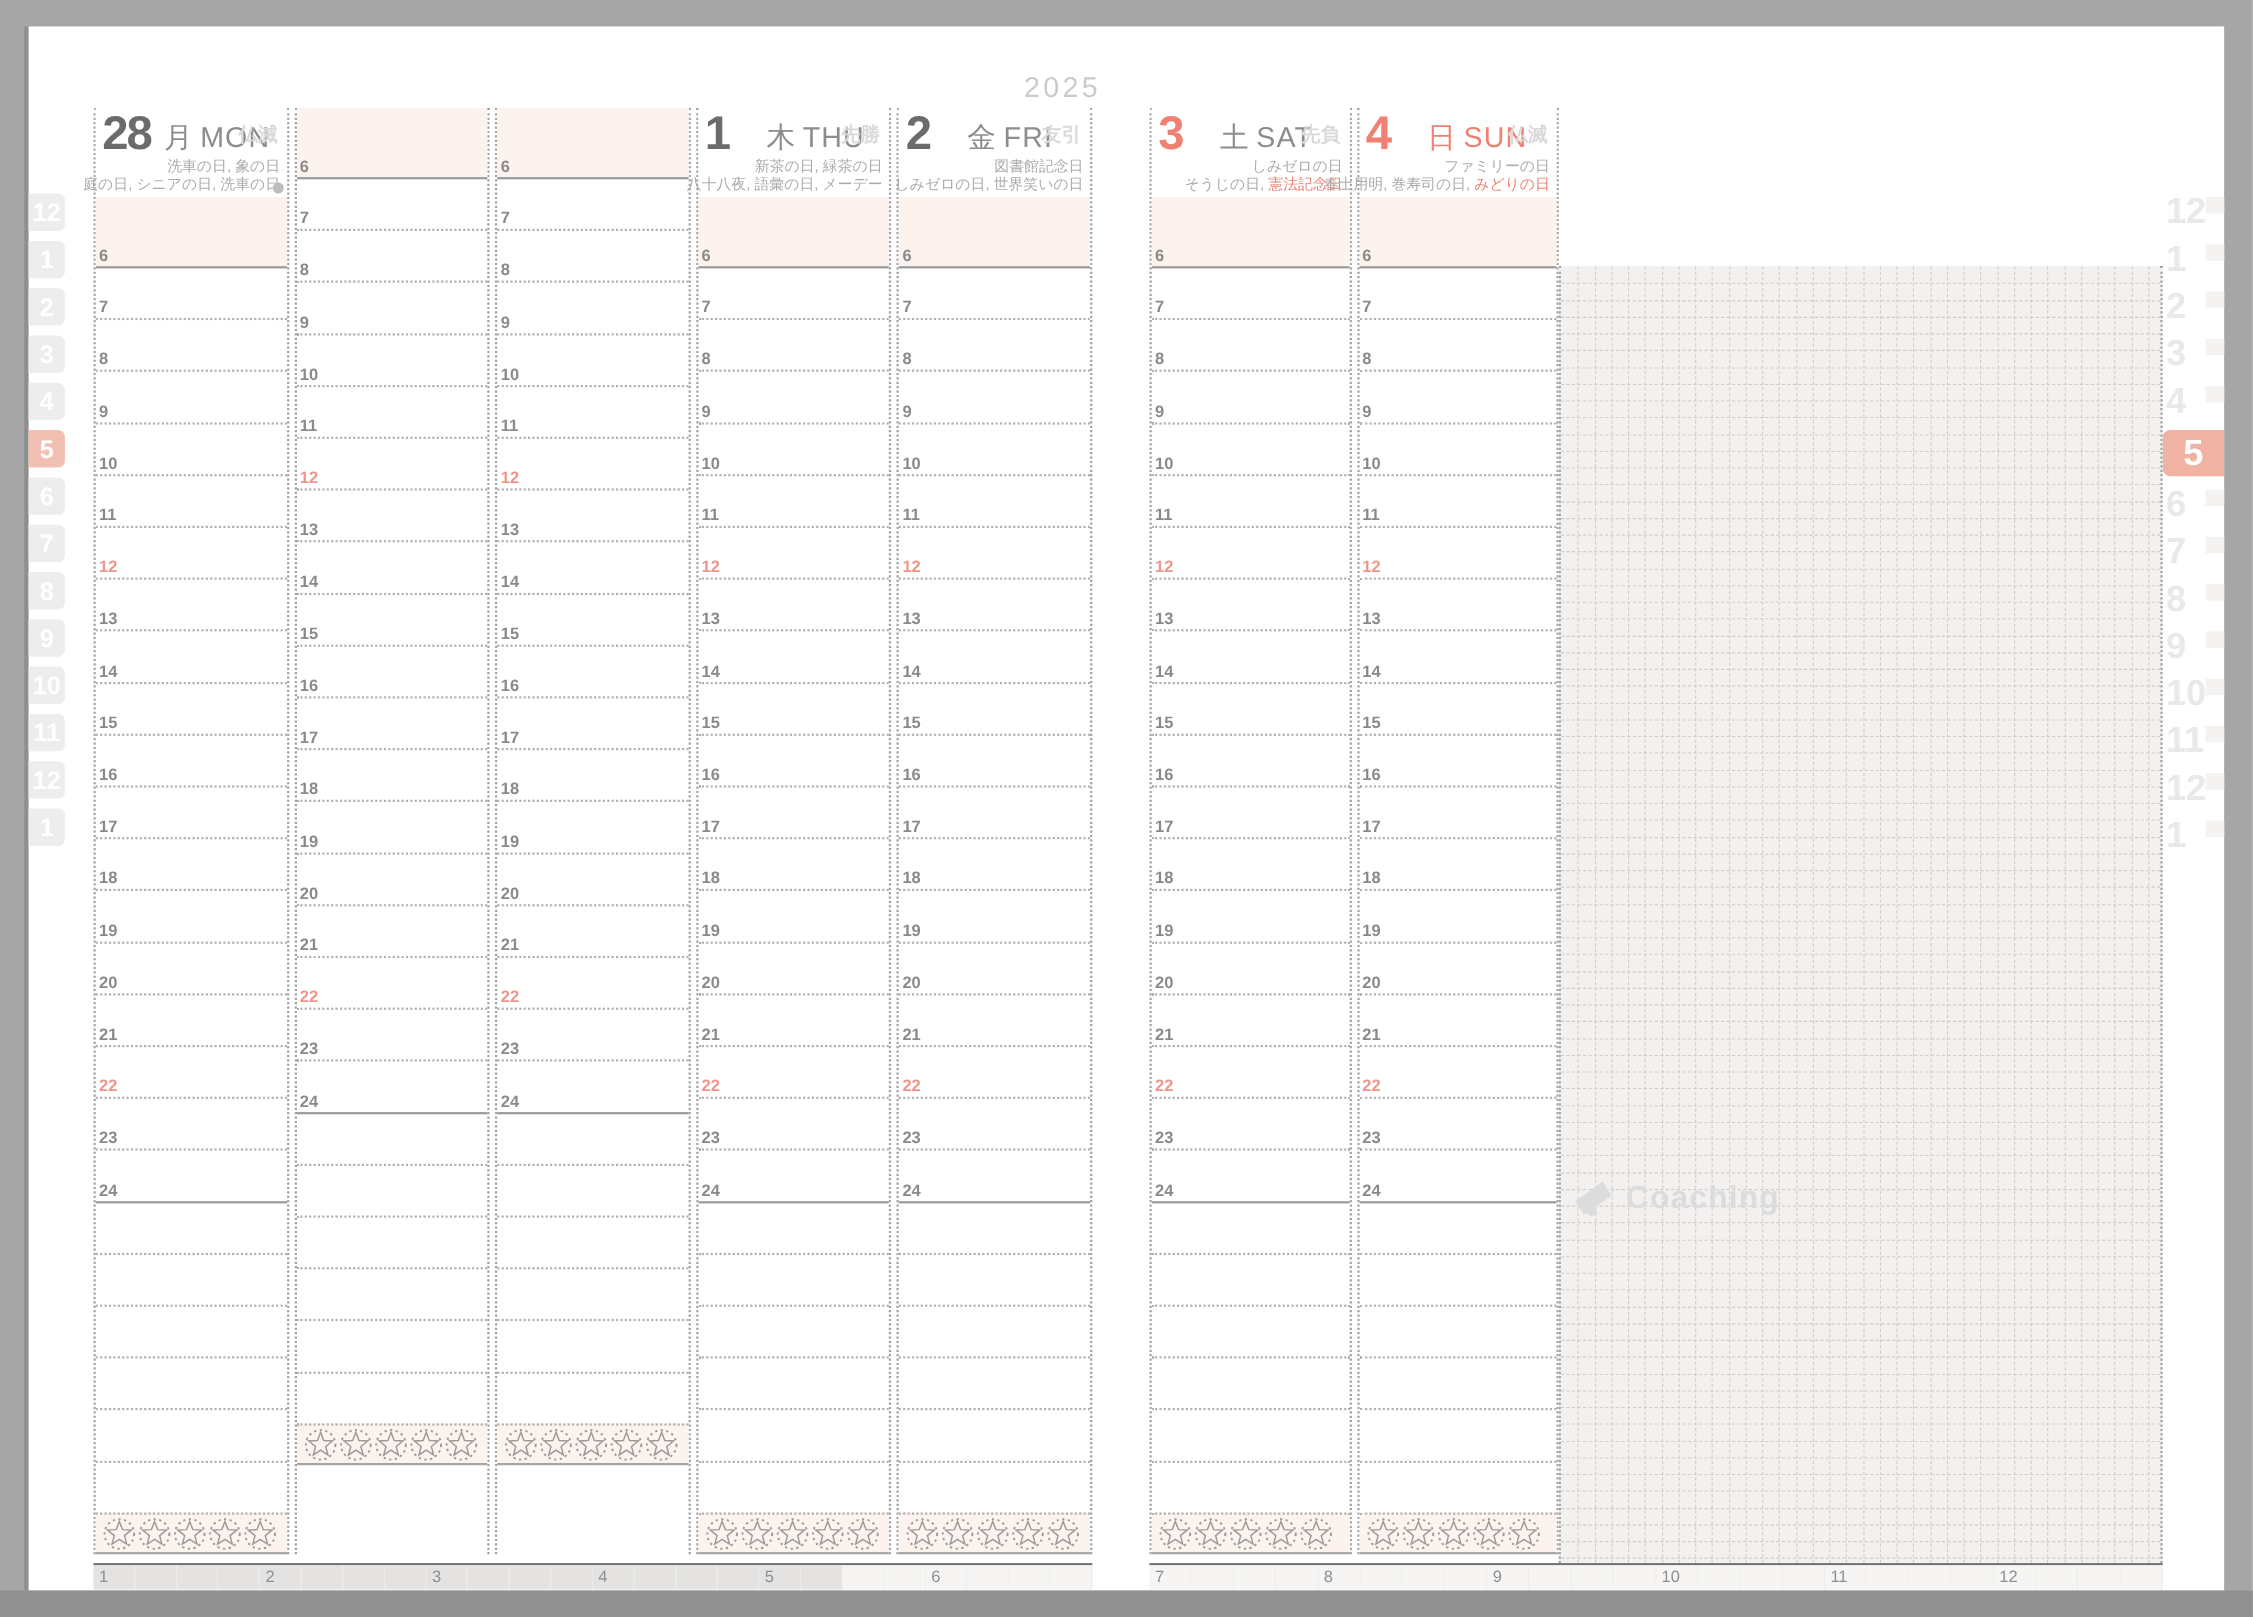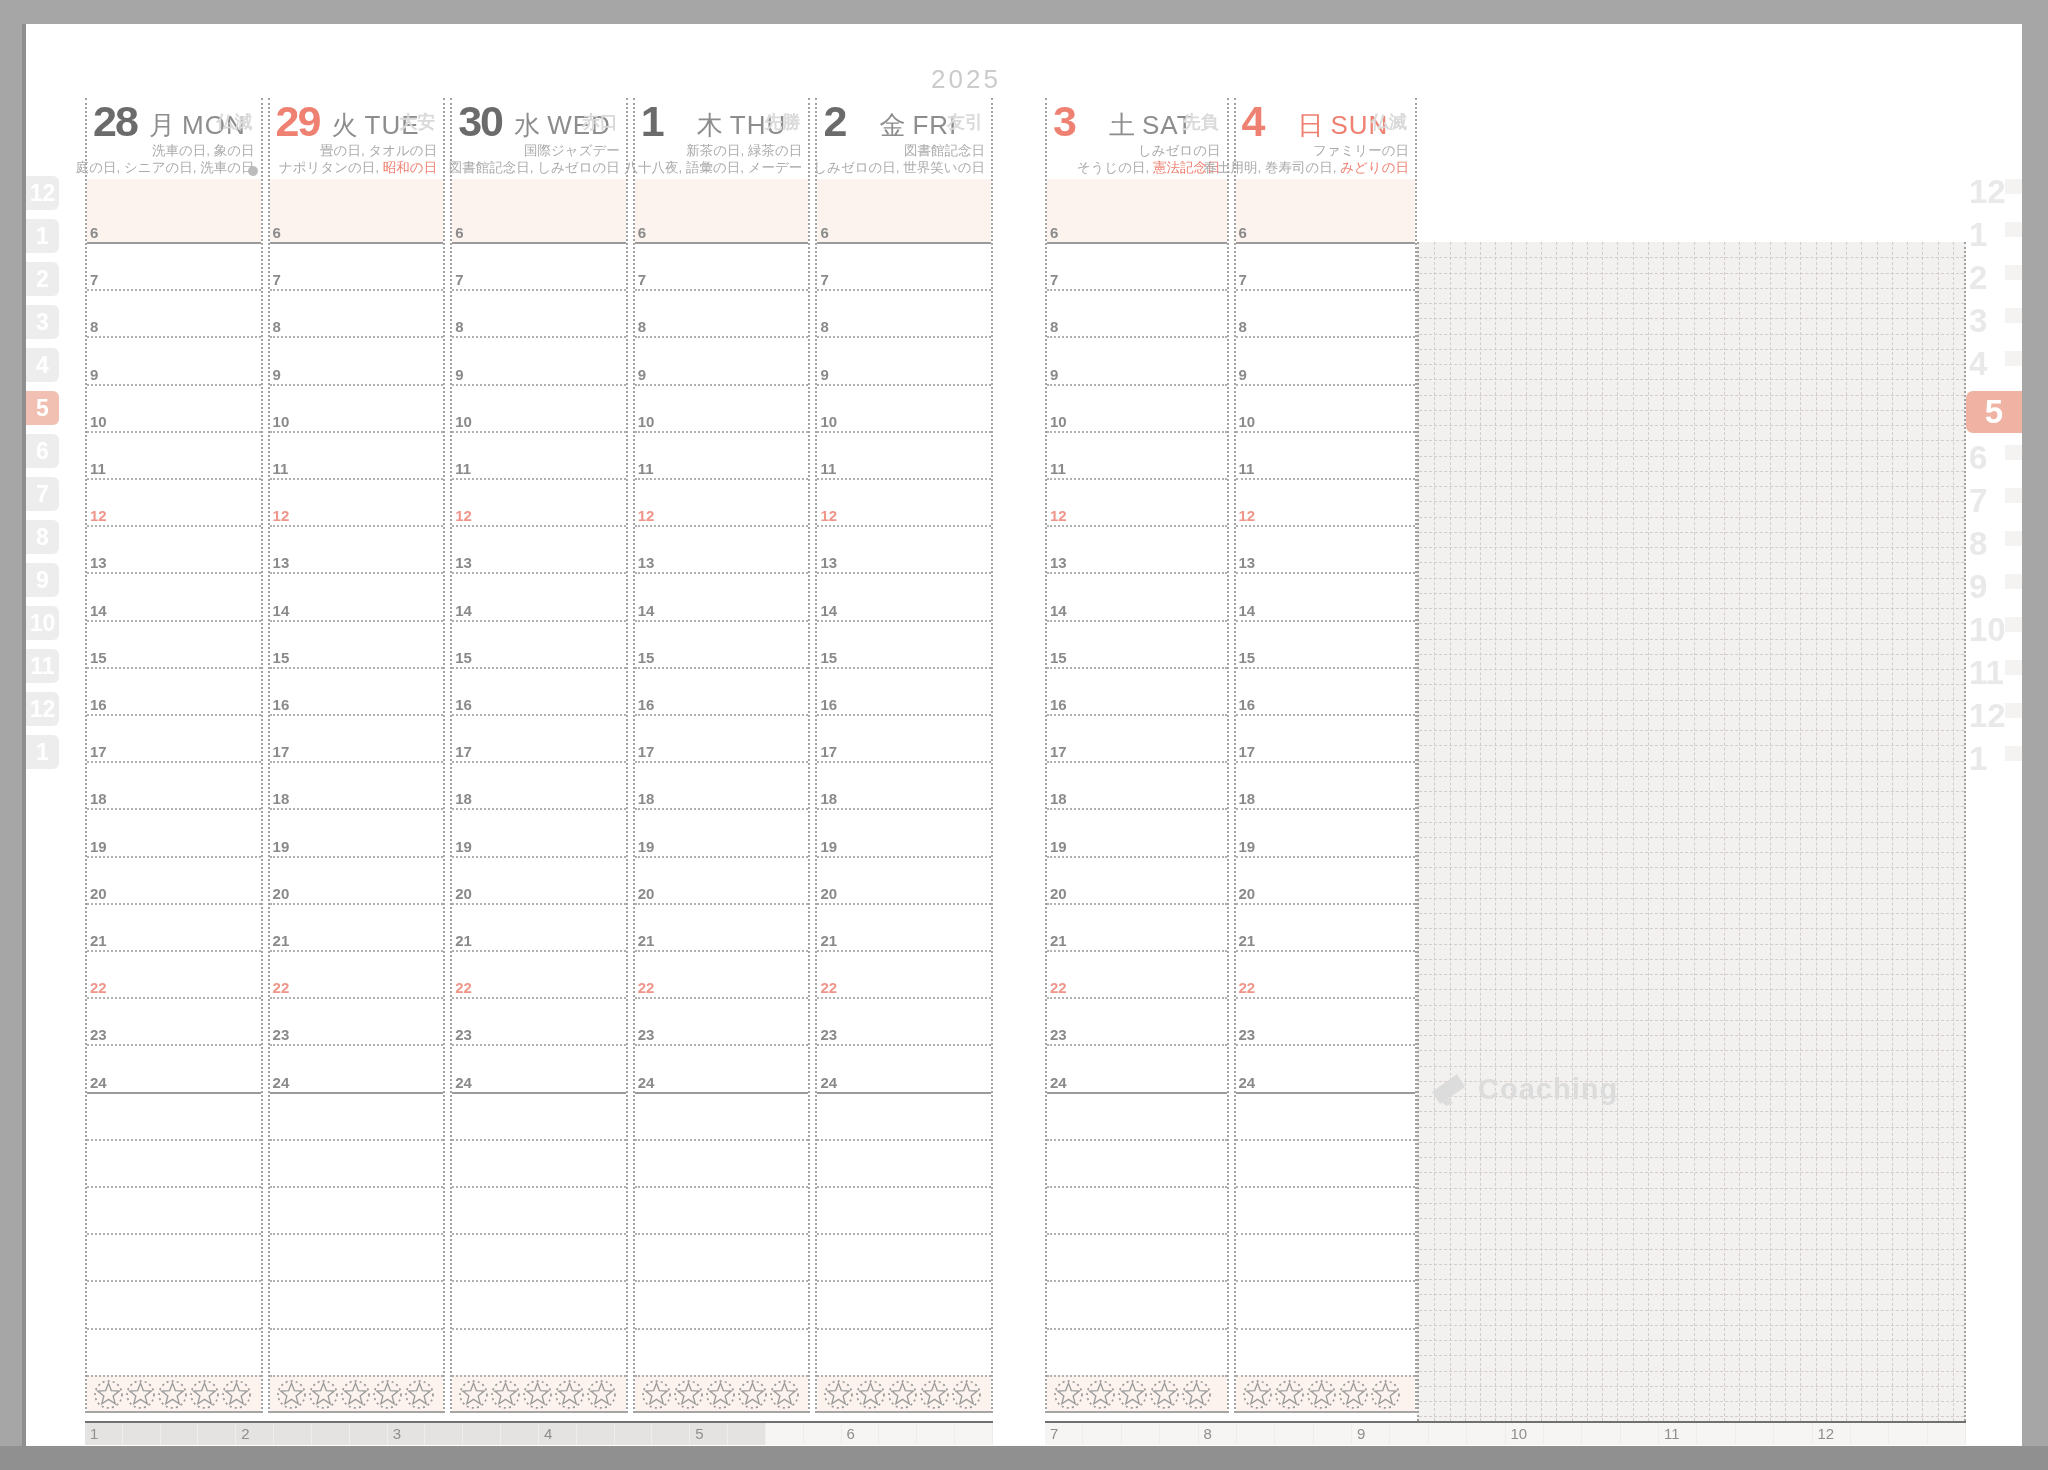--- a/index.html
+++ b/index.html
@@ -249,27 +249,20 @@
               <path d="M15 4 L17.76 11.2 L25.46 11.6 L19.47 16.45 L21.47 23.9 L15 19.7 L8.53 23.9 L10.53 16.45 L4.54 11.6 L12.24 11.2 Z" fill="none" stroke="#9b9b9b" stroke-width="1.3"></path>
             </svg>
             <svg viewBox="0 0 30 30" class="star">
               <circle cx="15" cy="15" r="13" fill="none" stroke="#9b9b9b" stroke-width="1.7" stroke-dasharray="2 3"></circle>
               <path d="M15 4 L17.76 11.2 L25.46 11.6 L19.47 16.45 L21.47 23.9 L15 19.7 L8.53 23.9 L10.53 16.45 L4.54 11.6 L12.24 11.2 Z" fill="none" stroke="#9b9b9b" stroke-width="1.3"></path>
             </svg>
           </div>
         </div>
       </div>
       <div class="day-col">
-        <div class="day-head">
-          <div class="dnum red">29</div>
-          <div class="dwd"><span class="kanji">火</span><span class="en">TUE</span></div>
-          <div class="rokuyo">大安</div>
-          <div class="hline l1">畳の日, タオルの日</div>
-          <div class="hline l2">ナポリタンの日, <span class="red">昭和の日</span></div>
-        </div>
         <div class="pink-band"></div>
         <div class="time-grid">
           <div class="hrow solid" style="top: 0px;"></div>
           <div class="hlab" style="top: -17px;">6</div>
           <div class="hrow" style="top: 47.2px;"></div>
           <div class="hlab" style="top: 30.2px;">7</div>
           <div class="hrow" style="top: 94.4px;"></div>
           <div class="hlab" style="top: 77.4px;">8</div>
           <div class="hrow" style="top: 141.6px;"></div>
           <div class="hlab" style="top: 124.6px;">9</div>
@@ -326,27 +319,20 @@
               <path d="M15 4 L17.76 11.2 L25.46 11.6 L19.47 16.45 L21.47 23.9 L15 19.7 L8.53 23.9 L10.53 16.45 L4.54 11.6 L12.24 11.2 Z" fill="none" stroke="#9b9b9b" stroke-width="1.3"></path>
             </svg>
             <svg viewBox="0 0 30 30" class="star">
               <circle cx="15" cy="15" r="13" fill="none" stroke="#9b9b9b" stroke-width="1.7" stroke-dasharray="2 3"></circle>
               <path d="M15 4 L17.76 11.2 L25.46 11.6 L19.47 16.45 L21.47 23.9 L15 19.7 L8.53 23.9 L10.53 16.45 L4.54 11.6 L12.24 11.2 Z" fill="none" stroke="#9b9b9b" stroke-width="1.3"></path>
             </svg>
           </div>
         </div>
       </div>
       <div class="day-col">
-        <div class="day-head">
-          <div class="dnum">30</div>
-          <div class="dwd"><span class="kanji">水</span><span class="en">WED</span></div>
-          <div class="rokuyo">赤口</div>
-          <div class="hline l1">国際ジャズデー</div>
-          <div class="hline l2">図書館記念日, しみゼロの日</div>
-        </div>
         <div class="pink-band"></div>
         <div class="time-grid">
           <div class="hrow solid" style="top: 0px;"></div>
           <div class="hlab" style="top: -17px;">6</div>
           <div class="hrow" style="top: 47.2px;"></div>
           <div class="hlab" style="top: 30.2px;">7</div>
           <div class="hrow" style="top: 94.4px;"></div>
           <div class="hlab" style="top: 77.4px;">8</div>
           <div class="hrow" style="top: 141.6px;"></div>
           <div class="hlab" style="top: 124.6px;">9</div>

